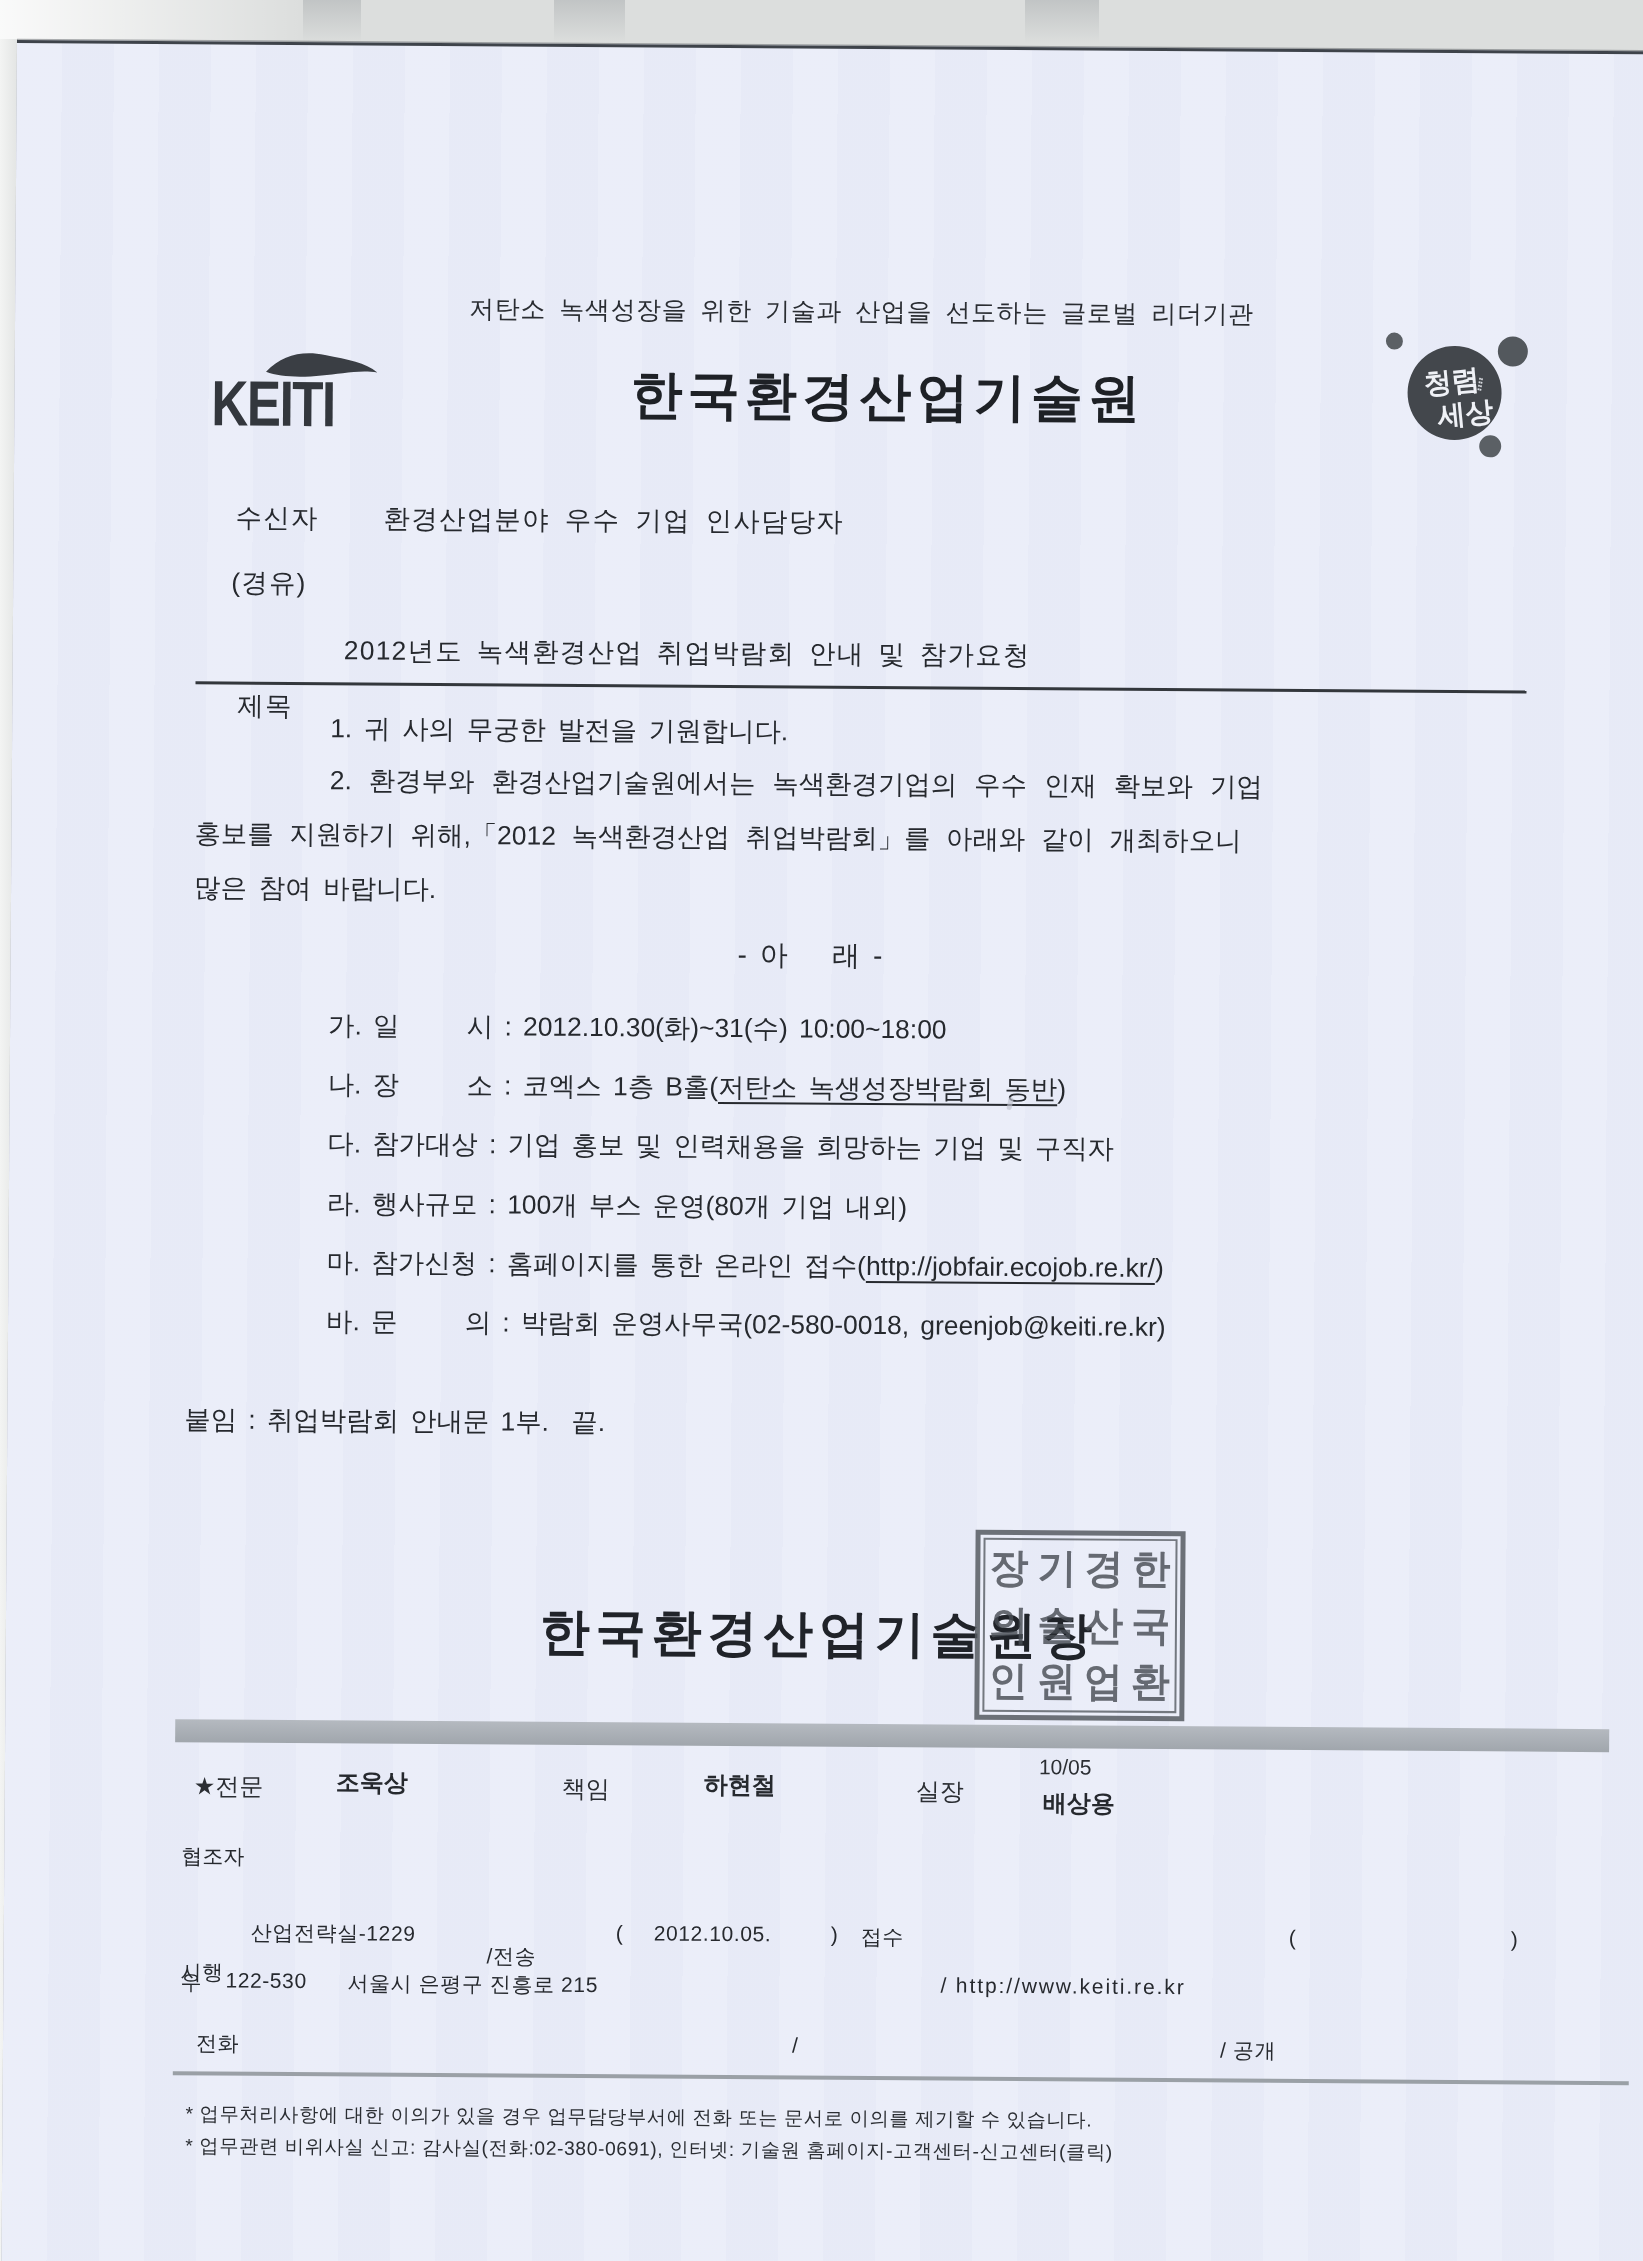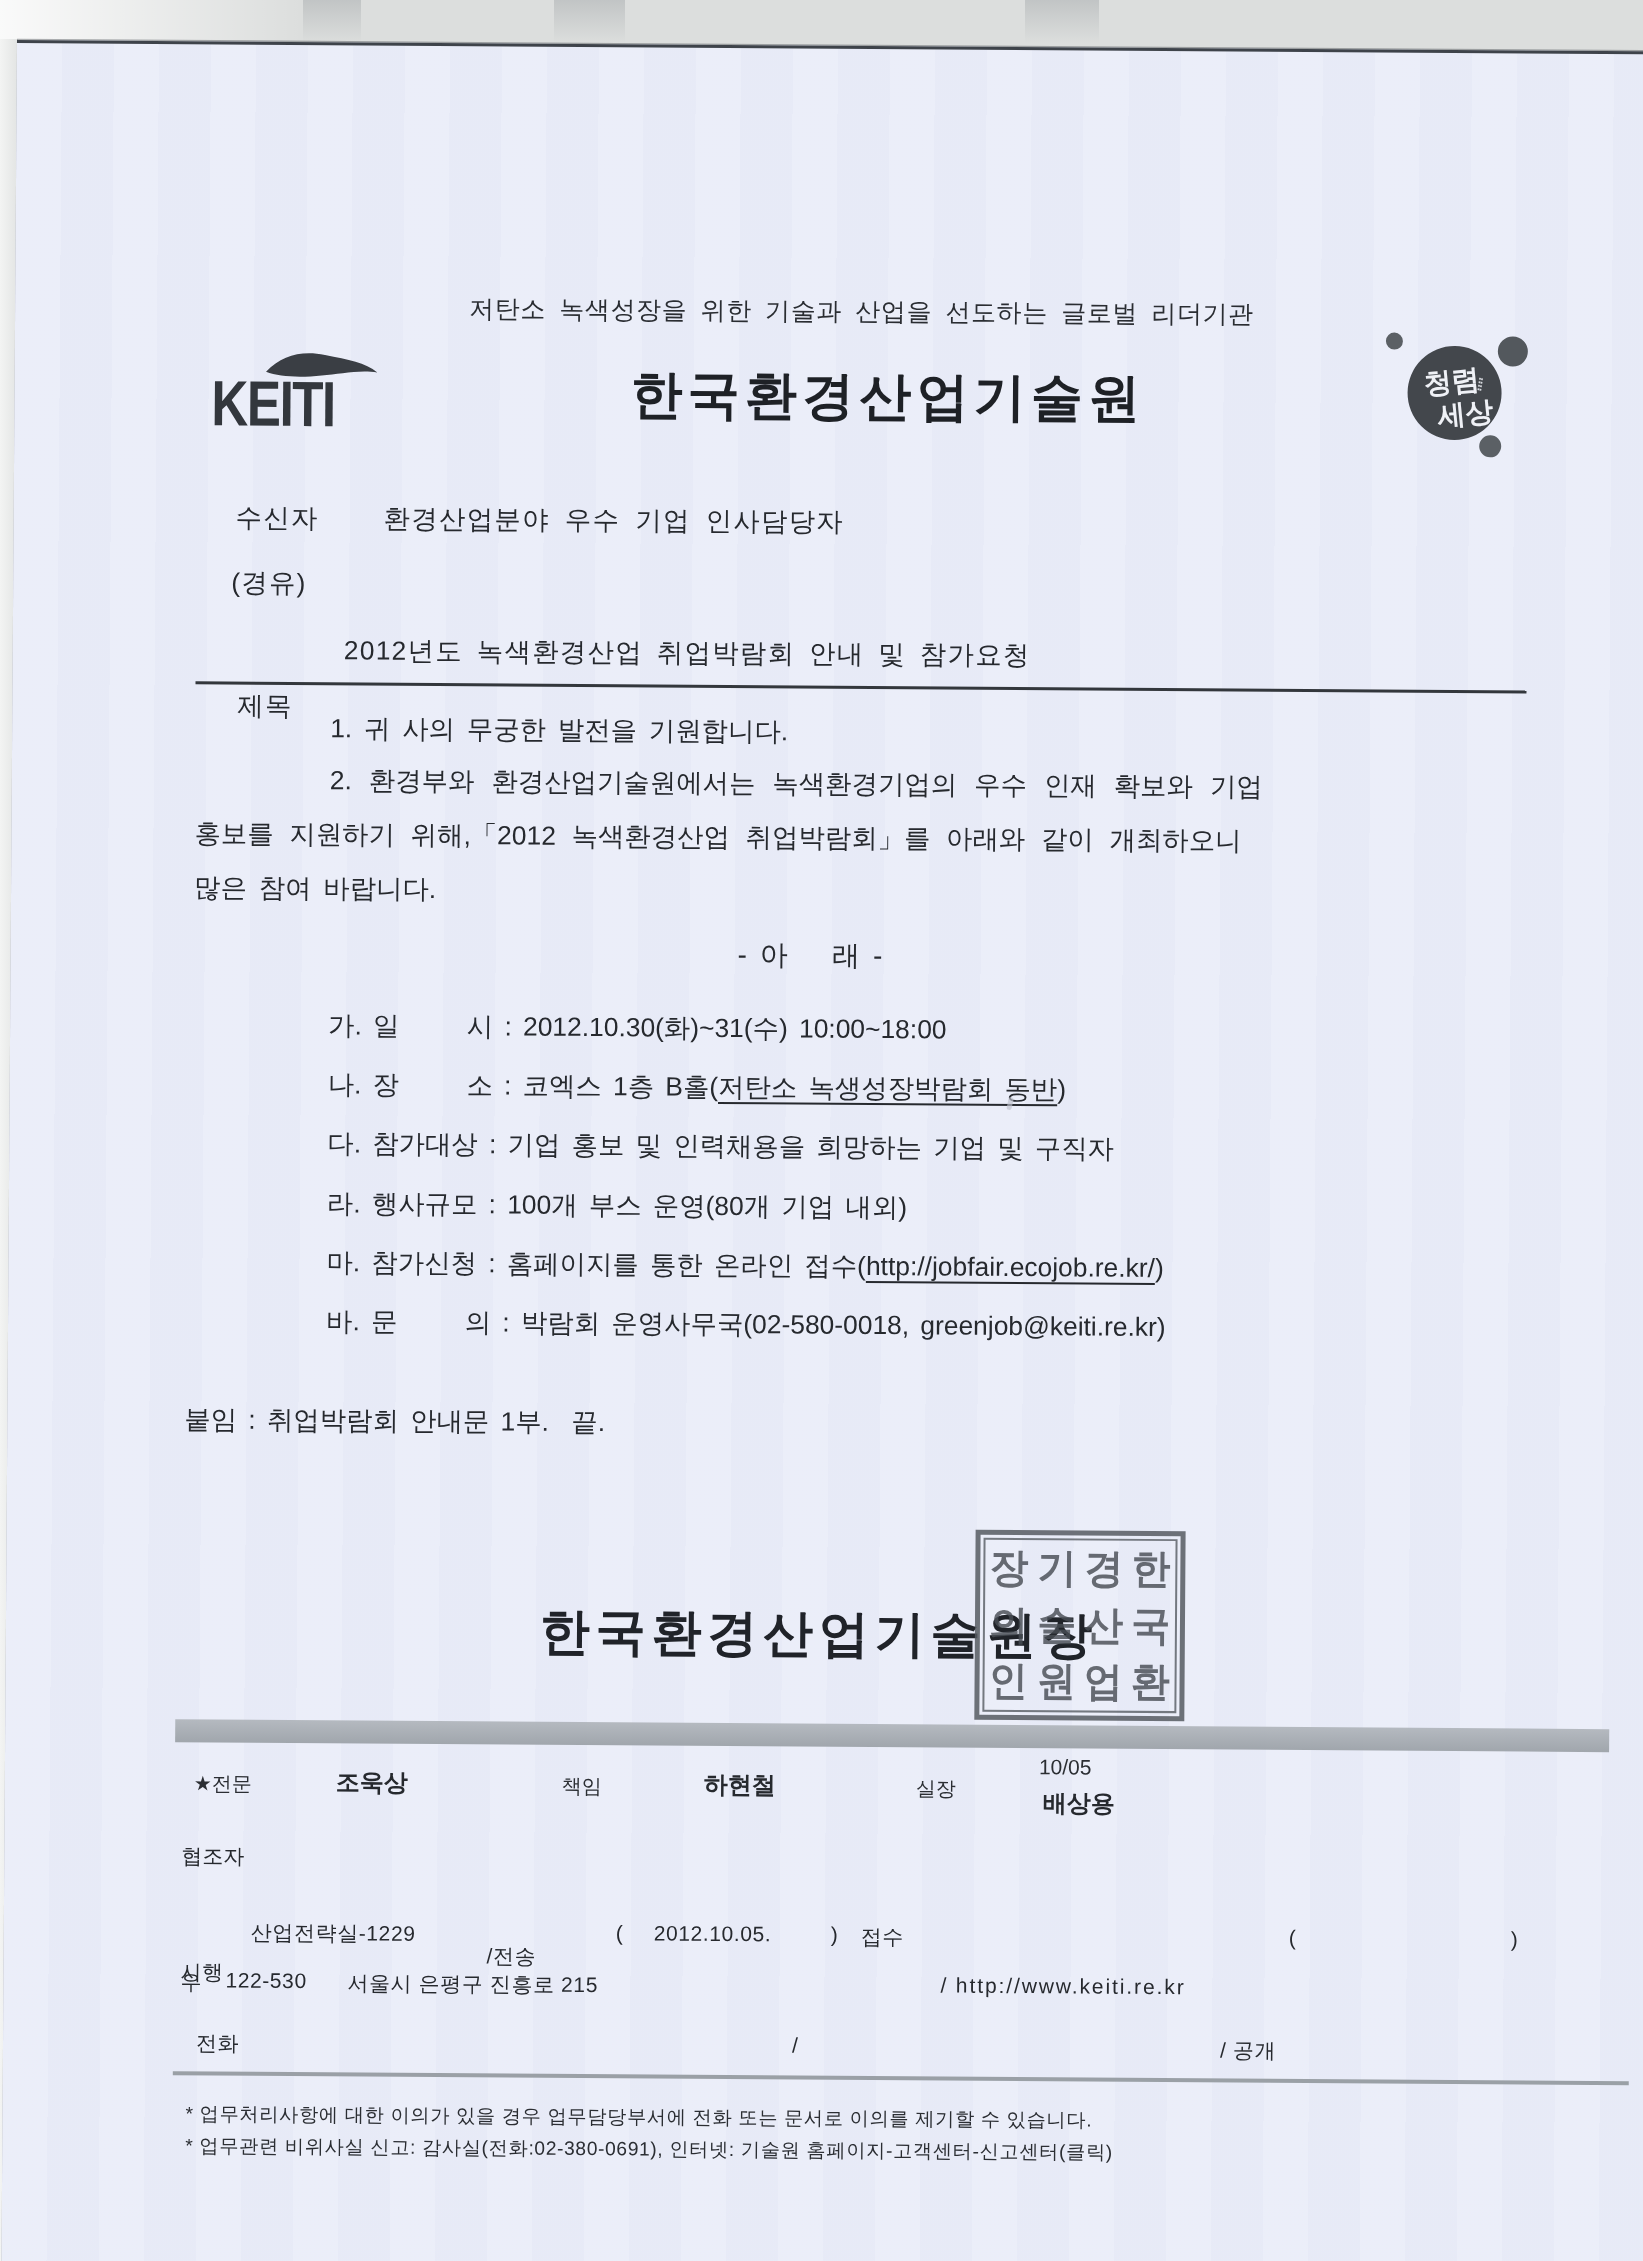--- a/index.html
+++ b/index.html
@@ -60,21 +60,21 @@
   
   .sig-title{left:534px;top:1552px;font-size:50px;font-weight:700;letter-spacing:5.8px;color:#202329;z-index:1;}
   .seal{left:969px;top:1480px;width:200px;height:180px;border:5.8px solid rgba(86,91,98,.85);z-index:2;}
   .seal-inner{position:absolute;inset:3.2px;border:2.6px solid rgba(86,91,98,.8);
     display:grid;grid-template-columns:repeat(4,1fr);grid-template-rows:repeat(3,1fr);}
   .seal-inner span{display:flex;align-items:center;justify-content:center;
     font-size:36px;font-weight:700;color:rgba(72,77,84,.82);transform:scale(1.08,1.12);}
   .bar{left:170px;top:1675px;width:1434px;height:23px;
     background:linear-gradient(180deg,#b0b5bb,#9aa0a6);opacity:.92;}
   
-  .f-role{font-size:20px;color:#2b2e33;}
+  .f-role{font-size:24px;color:#2b2e33;}
   .f-name{font-size:24px;font-weight:700;color:#26292e;}
   .r1-role1{left:189px;top:1726px;} .r1-name1{left:331px;top:1721px;}
   .r1-role2{left:557px;top:1726px;} .r1-name2{left:699px;top:1721px;}
   .r1-role3{left:911px;top:1726px;}
   .r1-date{left:1034px;top:1705px;font-size:21px;font-weight:400;}
   .r1-name3{left:1030px;top:1737px;margin-left:8px;}
   .coop{left:177px;top:1798px;font-size:21px;}
   .f-row{font-size:21px;letter-spacing:0.6px;color:#26292e;}
   .ex-label{left:177px;top:1874px;margin-top:40px;} .ex-doc{left:247px;top:1874px;}
   .ex-po{left:612px;top:1874px;} .ex-date{left:650px;top:1874px;}

